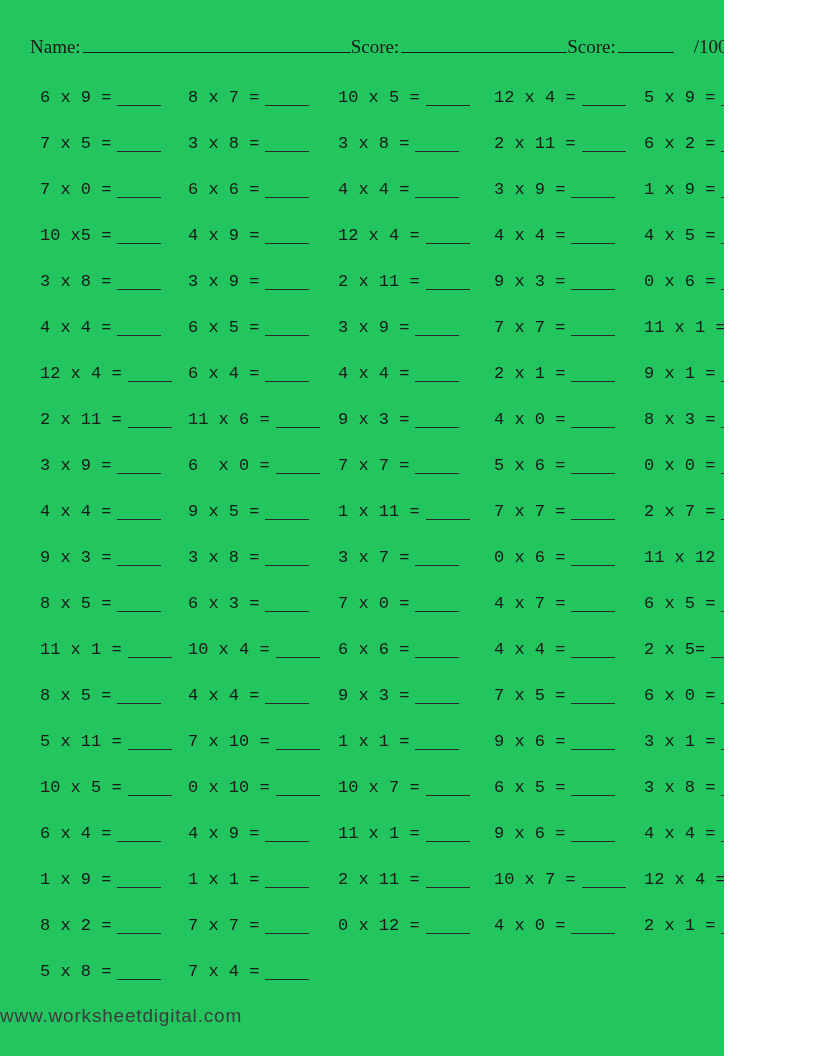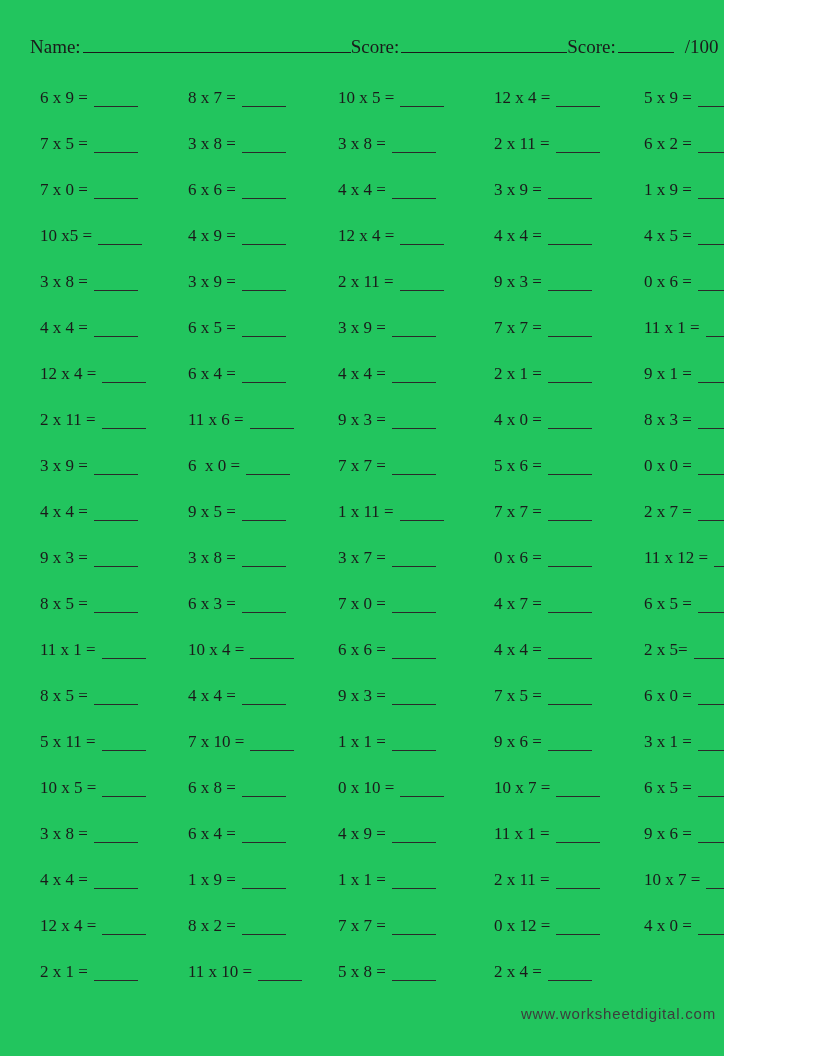--- a/index.html
+++ b/index.html
@@ -23,50 +23,51 @@
   .hline{
     display:inline-block;
     height:1em;
     border-bottom:1.7px solid #1a1a1a;
     vertical-align:-4px;
     margin-left:2px;
   }
   .line-name{width:268px;}
   .line-date{width:166px;}
   .line-score{width:56px;}
-  .score-total{margin-left:11px;text-align:center;}
+  .score-total{margin-left:20px;text-align:center;}
   
   .grid{
     margin:30px 36px 0 40px;
     display:grid;
     grid-template-columns:148px 150px 156px 150px 1fr;
     grid-auto-rows:46px;
+    font-family:Liberation Mono, monospace;
   }
   .cell{
     white-space:pre;        
     font-size:17px;
     line-height:20px;
   }
   .prob{white-space:pre;}
   .blank{
     display:inline-block;
     width:44px;
     height:1em;
     border-bottom:1.6px solid #2a2a2a;
     vertical-align:-4px;
     margin-left:6px;
   }
   
   .footer{
     position:absolute;
     left:0;right:8px;
     top:1005px;
-    text-align:right;
+    text-align:left;
     font-family:"Liberation Sans", sans-serif;
-    font-size:15px;
+    font-size:19px;
     letter-spacing:0.8px;
     color:#3c3c3c;
   }
 </style>
 </head>
 <body>
 
 <div class="page">
 
   <div class="header">
@@ -155,40 +156,38 @@
       <div class="cell"><span class="prob">4 x 4 =</span><span class="blank"></span></div>
       <div class="cell"><span class="prob">9 x 3 =</span><span class="blank"></span></div>
       <div class="cell"><span class="prob">7 x 5 =</span><span class="blank"></span></div>
       <div class="cell"><span class="prob">6 x 0 =</span><span class="blank"></span></div>
       <div class="cell"><span class="prob">5 x 11 =</span><span class="blank"></span></div>
       <div class="cell"><span class="prob">7 x 10 =</span><span class="blank"></span></div>
       <div class="cell"><span class="prob">1 x 1 =</span><span class="blank"></span></div>
       <div class="cell"><span class="prob">9 x 6 =</span><span class="blank"></span></div>
       <div class="cell"><span class="prob">3 x 1 =</span><span class="blank"></span></div>
       <div class="cell"><span class="prob">10 x 5 =</span><span class="blank"></span></div>
-      <div class="cell"><span class="prob">6 x 8 =</span><span class="blank"></span></div>
       <div class="cell"><span class="prob">0 x 10 =</span><span class="blank"></span></div>
       <div class="cell"><span class="prob">10 x 7 =</span><span class="blank"></span></div>
       <div class="cell"><span class="prob">6 x 5 =</span><span class="blank"></span></div>
       <div class="cell"><span class="prob">3 x 8 =</span><span class="blank"></span></div>
       <div class="cell"><span class="prob">6 x 4 =</span><span class="blank"></span></div>
       <div class="cell"><span class="prob">4 x 9 =</span><span class="blank"></span></div>
       <div class="cell"><span class="prob">11 x 1 =</span><span class="blank"></span></div>
       <div class="cell"><span class="prob">9 x 6 =</span><span class="blank"></span></div>
       <div class="cell"><span class="prob">4 x 4 =</span><span class="blank"></span></div>
       <div class="cell"><span class="prob">1 x 9 =</span><span class="blank"></span></div>
       <div class="cell"><span class="prob">1 x 1 =</span><span class="blank"></span></div>
       <div class="cell"><span class="prob">2 x 11 =</span><span class="blank"></span></div>
       <div class="cell"><span class="prob">10 x 7 =</span><span class="blank"></span></div>
       <div class="cell"><span class="prob">12 x 4 =</span><span class="blank"></span></div>
       <div class="cell"><span class="prob">8 x 2 =</span><span class="blank"></span></div>
       <div class="cell"><span class="prob">7 x 7 =</span><span class="blank"></span></div>
       <div class="cell"><span class="prob">0 x 12 =</span><span class="blank"></span></div>
       <div class="cell"><span class="prob">4 x 0 =</span><span class="blank"></span></div>
       <div class="cell"><span class="prob">2 x 1 =</span><span class="blank"></span></div>
-      <div class="cell"><span class="prob">11 x 10 =</span><span class="blank"></span></div>
       <div class="cell"><span class="prob">5 x 8 =</span><span class="blank"></span></div>
-      <div class="cell"><span class="prob">2 x 4 =</span><span class="blank"></span></div>
+      <div class="cell"><span class="prob">7 x 4 =</span><span class="blank"></span></div>
     </div>
 
   <div class="footer">www.worksheetdigital.com</div>
 
 </div>
 
 </body></html>

